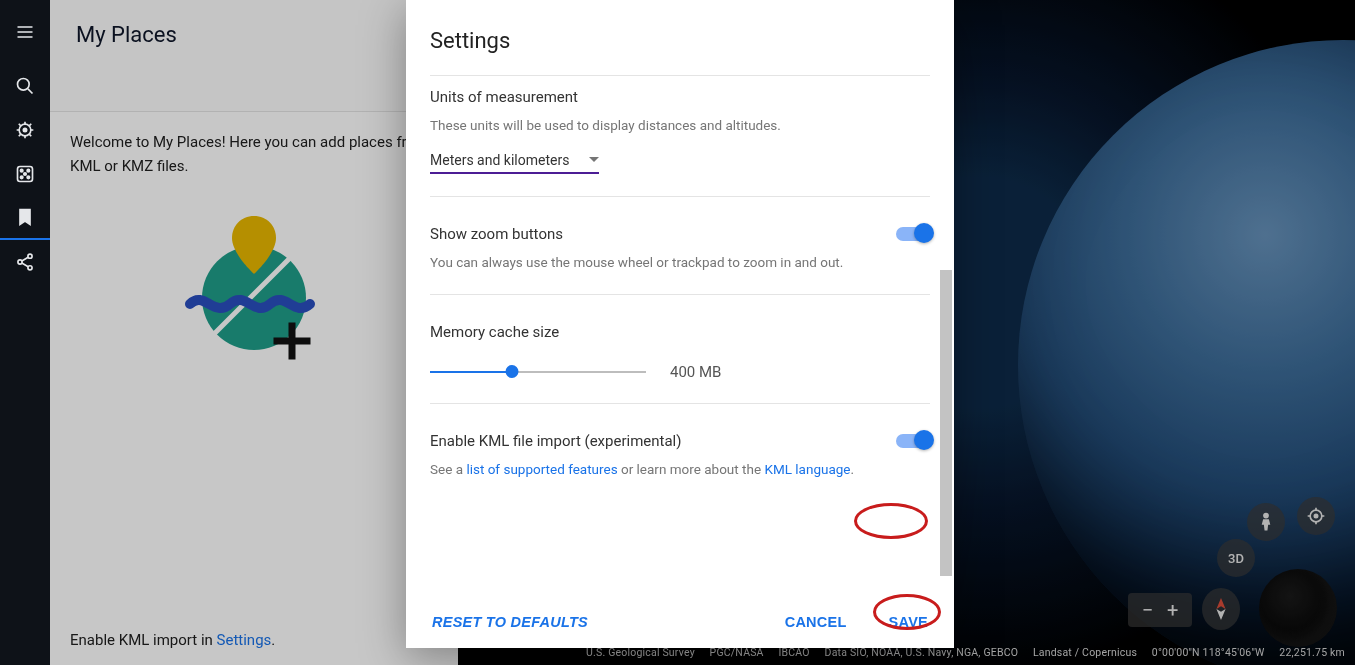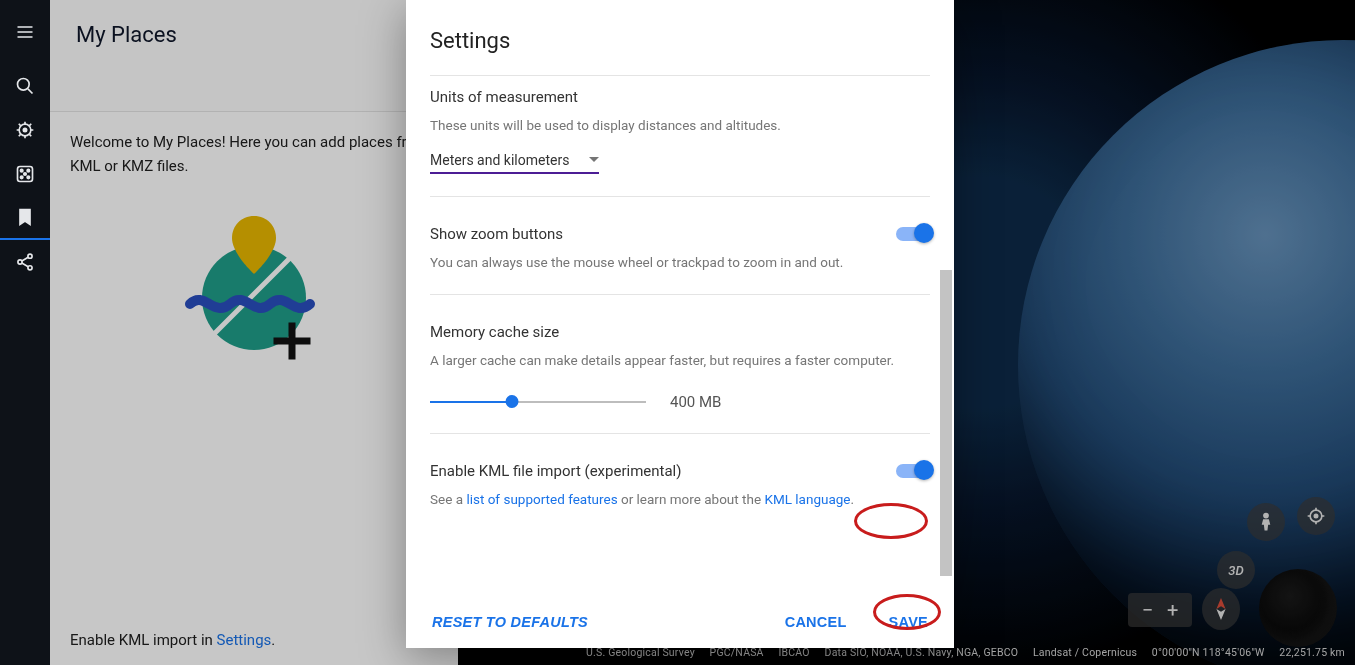--- a/index.html
+++ b/index.html
@@ -158,21 +158,21 @@
           <circle cx="12" cy="12" r="2" fill="#e5e5e5"></circle>
           <path d="M12 2v3M12 19v3M2 12h3M19 12h3"></path>
         </svg>
     </div>
     <div class="ctrl-circle" style="right:70px; bottom:124px;">
       <svg width="18" height="20" viewBox="0 0 24 28" fill="#e5e5e5">
           <circle cx="12" cy="5" r="4"></circle>
           <path d="M8 10h8l2 8h-3l-1 8h-4l-1-8H6z"></path>
         </svg>
     </div>
-    <div class="ctrl-circle" style="right:100px; bottom:76px;font-style:italic;">
+    <div class="ctrl-circle" style="right:100px; bottom:88px;">
       <span>3D</span>
     </div>
     <div class="ctrl-n">
       <svg viewBox="0 0 16 24">
           <polygon points="8,0 13,12 8,9 3,12" fill="#d84c3a"></polygon>
           <polygon points="8,24 13,12 8,15 3,12" fill="#e5e5e5"></polygon>
         </svg>
     </div>
     <div class="zoom-pill">
       <span>−</span>
@@ -211,21 +211,20 @@
     <div class="section row">
       <div style="flex:1; padding-right:24px;">
         <div class="sec-title">Show zoom buttons</div>
         <div class="sec-desc">You can always use the mouse wheel or trackpad to zoom in and out.</div>
       </div>
       <div class="toggle"></div>
     </div>
 
     <div class="section">
       <div class="sec-title">Memory cache size</div>
-      <div class="sec-desc">A larger cache can make details appear faster, but requires a faster computer.</div>
       <div class="slider-wrap">
         <div class="slider">
           <div class="fill" id="cache-fill" style="width: 38%;"></div>
           <div class="thumb" id="cache-thumb" style="left: 38%;"></div>
         </div>
         <div class="slider-val">400 MB</div>
       </div>
     </div>
 
     <div class="section" style="border-bottom:none;">

